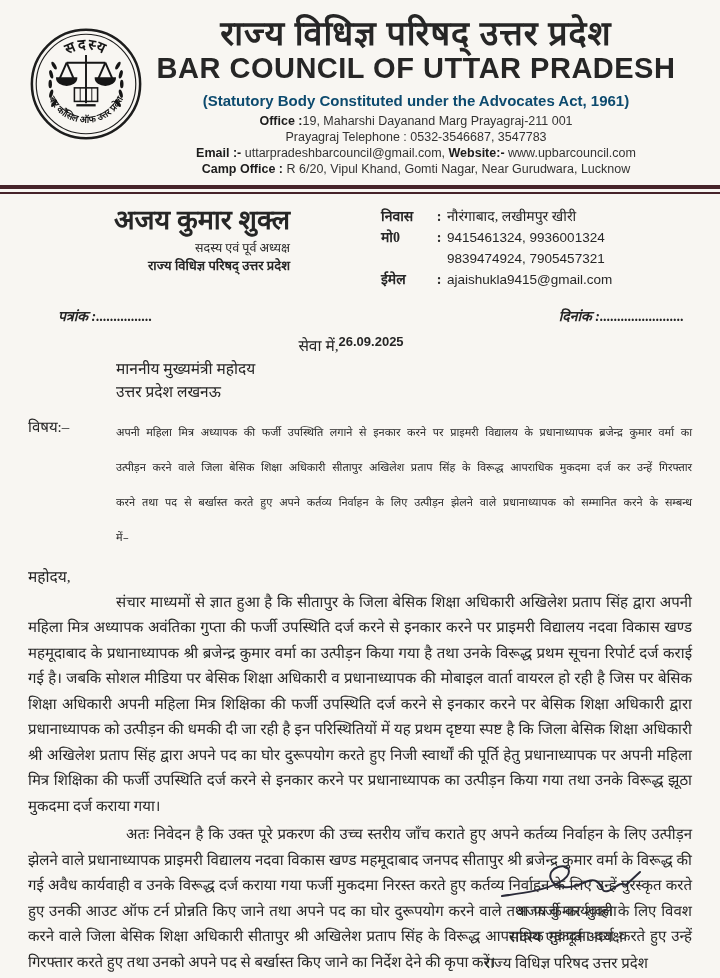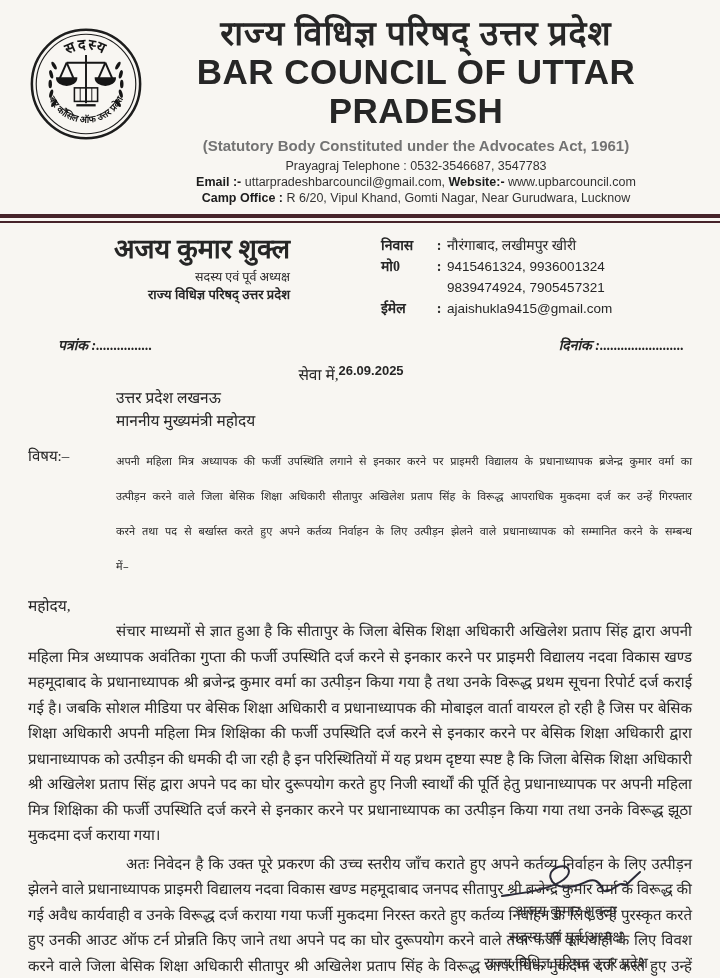--- a/index.html
+++ b/index.html
@@ -8,22 +8,22 @@
     background:#f8f6f2;
     box-sizing:border-box; padding:14px 28px 0 28px;
     font-family:"Liberation Serif","DejaVu Sans",serif;
     color:#262626; overflow:hidden;
   }
   
   .header { display:flex; align-items:flex-start; }
   .seal-wrap { flex:0 0 118px; width:118px; margin-top:4px; }
   .head-text { flex:1; text-align:center; padding-right:6px; }
   .title-hi { font-size:34px; font-weight:bold; line-height:1.15; letter-spacing:1px; }
-  .title-en { font-size:35px; font-weight:bold; font-family:"Liberation Sans",sans-serif; letter-spacing:0.5px; line-height:1.1; }
-  .statutory { font-size:15px; font-weight:bold; color:#737373; font-family:"Liberation Sans",sans-serif; margin-top:7px; }
+  .title-en { font-size:29px; font-weight:bold; font-family:"Liberation Sans",sans-serif; letter-spacing:0.5px; line-height:1.1; }
+  .statutory { font-size:15px; font-weight:bold; color:#0c4a6e; font-family:"Liberation Sans",sans-serif; margin-top:7px; }
   .office-lines { font-size:12.5px; line-height:16px; margin-top:4px; font-family:"Liberation Sans",sans-serif; color:#333; }
   .office-lines b { color:#1c1c1c; }
   .rule-double { margin:8px -28px 0 -28px; height:3px; border-top:4px solid #46232a; border-bottom:2px solid #46232a; }
   
   .contact { display:flex; justify-content:space-between; margin-top:12px; }
   .sender { width:240px; margin-left:22px; text-align:right; }
   .sender-name { font-size:27px; font-weight:bold; line-height:1.1; }
   .sender-sub { font-size:12.5px; margin-top:3px; }
   .sender-org { font-size:13px; font-weight:bold; }
   .contact-right { width:305px; margin-right:6px; }
@@ -105,20 +105,21 @@
           <ellipse cx="96" cy="58" rx="4.5" ry="1.8" transform="rotate(105 96 58)"></ellipse>
           <ellipse cx="93" cy="49" rx="4.5" ry="1.8" transform="rotate(120 93 49)"></ellipse>
         </g>
       </svg>
     </div>
     <div class="head-text">
       <div class="title-hi">राज्य विधिज्ञ परिषद् उत्तर प्रदेश</div>
       <div class="title-en">BAR COUNCIL OF UTTAR PRADESH</div>
       <div class="statutory">(Statutory Body Constituted under the Advocates Act, 1961)</div>
       <div class="office-lines">
+        <div><b>Office :</b><span>19, Maharshi Dayanand Marg Prayagraj-211 001</span></div>
         <div>Prayagraj Telephone : 0532-3546687, 3547783</div>
         <div>
           <b>Email :-</b>
           <span>uttarpradeshbarcouncil@gmail.com,</span>
           <b>Website:-</b>
           <span>www.upbarcouncil.com</span>
         </div>
         <div><b>Camp Office :</b> <span>R 6/20, Vipul Khand, Gomti Nagar, Near Gurudwara, Lucknow</span></div>
       </div>
     </div>
@@ -160,22 +161,22 @@
     <span class="left">पत्रांक :................</span>
     <span class="right">दिनांक :........................</span>
   </div>
 
   <div class="serve-row">
     <span class="to">सेवा में,</span>
     <span class="date-value">26.09.2025</span>
   </div>
 
   <div class="addressee">
+    <div>माननीय मुख्यमंत्री महोदय</div>
     <div>उत्तर प्रदेश लखनऊ</div>
-    <div>माननीय मुख्यमंत्री महोदय</div>
   </div>
 
   <div class="subject-row">
     <div class="subject-label">विषय:–</div>
     <div class="subject-text">अपनी महिला मित्र अध्यापक की फर्जी उपस्थिति लगाने से इनकार करने पर प्राइमरी विद्यालय के प्रधानाध्यापक ब्रजेन्द्र कुमार वर्मा का उत्पीड़न करने वाले जिला बेसिक शिक्षा अधिकारी सीतापुर अखिलेश प्रताप सिंह के विरूद्ध आपराधिक मुकदमा दर्ज कर उन्हें गिरफ्तार करने तथा पद से बर्खास्त करते हुए अपने कर्तव्य निर्वाहन के लिए उत्पीड़न झेलने वाले प्रधानाध्यापक को सम्मानित करने के सम्बन्ध में–</div>
   </div>
 
   <div class="salutation">महोदय,</div>
 
   <div class="para para1">संचार माध्यमों से ज्ञात हुआ है कि सीतापुर के जिला बेसिक शिक्षा अधिकारी अखिलेश प्रताप सिंह द्वारा अपनी महिला मित्र अध्यापक अवंतिका गुप्ता की फर्जी उपस्थिति दर्ज करने से इनकार करने पर प्राइमरी विद्यालय नदवा विकास खण्ड महमूदाबाद के प्रधानाध्यापक श्री ब्रजेन्द्र कुमार वर्मा का उत्पीड़न किया गया है तथा उनके विरूद्ध प्रथम सूचना रिपोर्ट दर्ज कराई गई है। जबकि सोशल मीडिया पर बेसिक शिक्षा अधिकारी व प्रधानाध्यापक की मोबाइल वार्ता वायरल हो रही है जिस पर बेसिक शिक्षा अधिकारी अपनी महिला मित्र शिक्षिका की फर्जी उपस्थिति दर्ज करने से इनकार करने पर बेसिक शिक्षा अधिकारी द्वारा प्रधानाध्यापक को उत्पीड़न की धमकी दी जा रही है इन परिस्थितियों में यह प्रथम दृष्टया स्पष्ट है कि जिला बेसिक शिक्षा अधिकारी श्री अखिलेश प्रताप सिंह द्वारा अपने पद का घोर दुरूपयोग करते हुए निजी स्वार्थों की पूर्ति हेतु प्रधानाध्यापक पर अपनी महिला मित्र शिक्षिका की फर्जी उपस्थिति दर्ज करने से इनकार करने पर प्रधानाध्यापक का उत्पीड़न किया गया तथा उनके विरूद्ध झूठा मुकदमा दर्ज कराया गया।</div>

